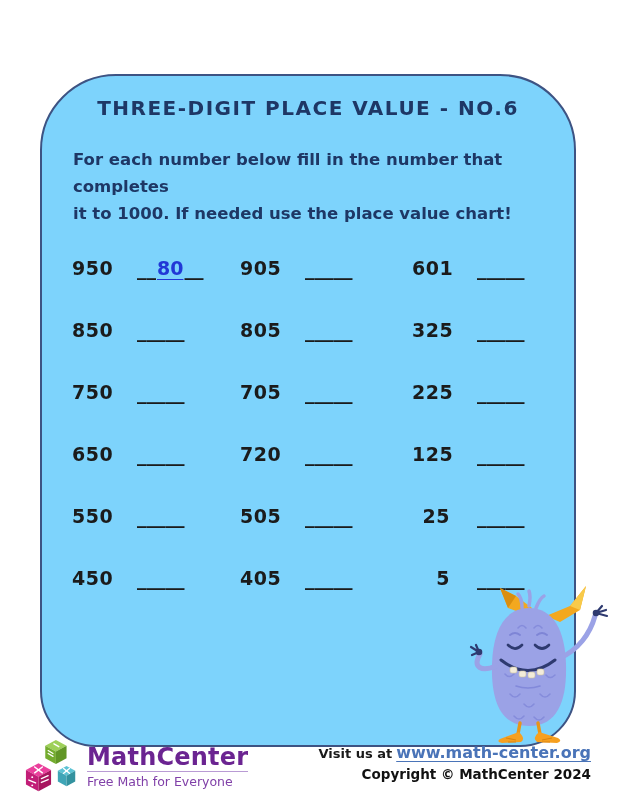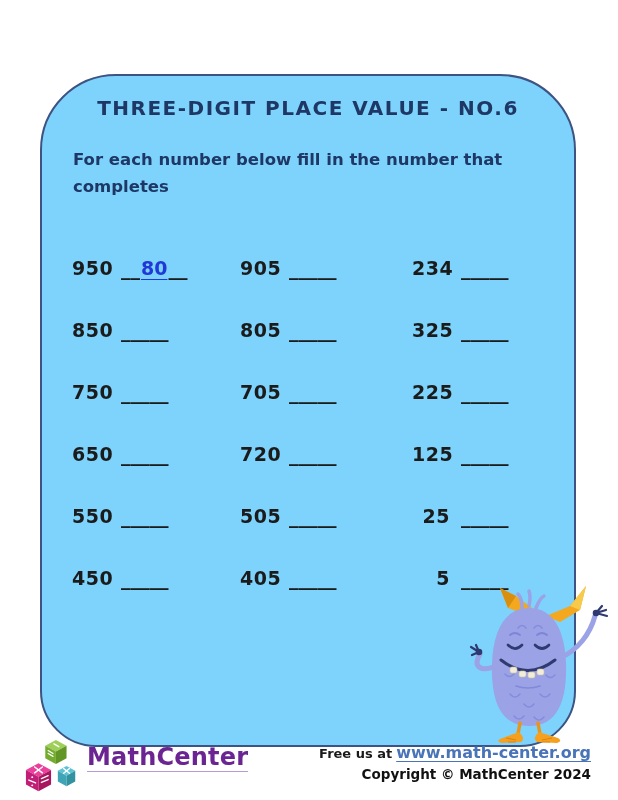--- a/index.html
+++ b/index.html
@@ -17,21 +17,21 @@
     position:absolute; top:20px; left:0; width:100%; text-align:center;
     color:#1e3765; font-size:20px; font-weight:bold; letter-spacing:1.5px;
   }
   .instructions {
     position:absolute; top:70px; left:31px; width:480px;
     color:#1e3765; font-size:16.5px; font-weight:600; line-height:27px;
   }
   
   .grid { position:absolute; left:30px; top:161px; width:480px; }
   .row { display:flex; height:62px; align-items:center; }
-  .cell { display:flex; align-items:center; width:168px; }
+  .cell { display:flex; align-items:center; width:168px;gap:16px; }
   .cell:last-child { width:auto; margin-left:4px; }
   .num {
     display:inline-block; width:38px; text-align:right;
     font-size:19px; font-weight:600; color:#1b1b1b; letter-spacing:0.5px;
   }
   .blank { margin-left:11px; font-size:19px; font-weight:600; color:#1b1b1b; white-space:nowrap; }
   .u { letter-spacing:0; }
   .ans {
     color:#2138d6; text-decoration:underline; text-decoration-color:#2138d6;
     text-underline-offset:4px; padding:0 1px;
@@ -54,35 +54,36 @@
   
   .monster { position:absolute; left:458px; top:576px; width:158px; height:172px; z-index:5; }
 </style>
 </head>
 <body>
 
 <div class="card">
   <div class="title">THREE-DIGIT PLACE VALUE - NO.6</div>
   <div class="instructions">
     <div>For each number below fill in the number that completes</div>
+    <div>it to 1000. If needed use the place value chart!</div>
   </div>
 
   <div class="grid">
 
     <div class="row">
       <div class="cell">
         <span class="num">950</span>
         <span class="blank"><span class="u">__</span><span class="ans">80</span><span class="u">__</span></span>
       </div>
       <div class="cell">
         <span class="num">905</span>
         <span class="blank"><span class="u">_____</span><span class="ans"></span><span class="u"></span></span>
       </div>
       <div class="cell">
-        <span class="num">234</span>
+        <span class="num">601</span>
         <span class="blank"><span class="u">_____</span><span class="ans"></span><span class="u"></span></span>
       </div>
     </div>
 
     <div class="row">
       <div class="cell">
         <span class="num">850</span>
         <span class="blank"><span class="u">_____</span><span class="ans"></span><span class="u"></span></span>
       </div>
       <div class="cell">
@@ -248,22 +249,23 @@
       <g>
         <polygon points="44,29 53,34 44,39 35,34" fill="#5cc3d4"></polygon>
         <polygon points="35,34 44,39 44,50 35,45" fill="#3fa5b6"></polygon>
         <polygon points="53,34 44,39 44,50 53,45" fill="#33929f"></polygon>
         <path d="M 41,31.5 L 47,36.5 M 47,31.5 L 41,36.5" stroke="#fff" stroke-width="1.4" stroke-linecap="round"></path>
       </g>
     </svg>
     <div class="logo-text">
       <div class="logo-name">MathCenter</div>
       <hr class="logo-rule">
+      <div class="logo-tagline">Free Math for Everyone</div>
     </div>
   </div>
 
   <div class="visit-block">
     <div class="visit-line">
-      <span class="visit-label">Free us at</span><span class="visit-url">www.math-center.org</span>
+      <span class="visit-label">Visit us at</span><span class="visit-url">www.math-center.org</span>
     </div>
     <div class="copyright">Copyright © MathCenter 2024</div>
   </div>
 </div>
 
 </body></html>

